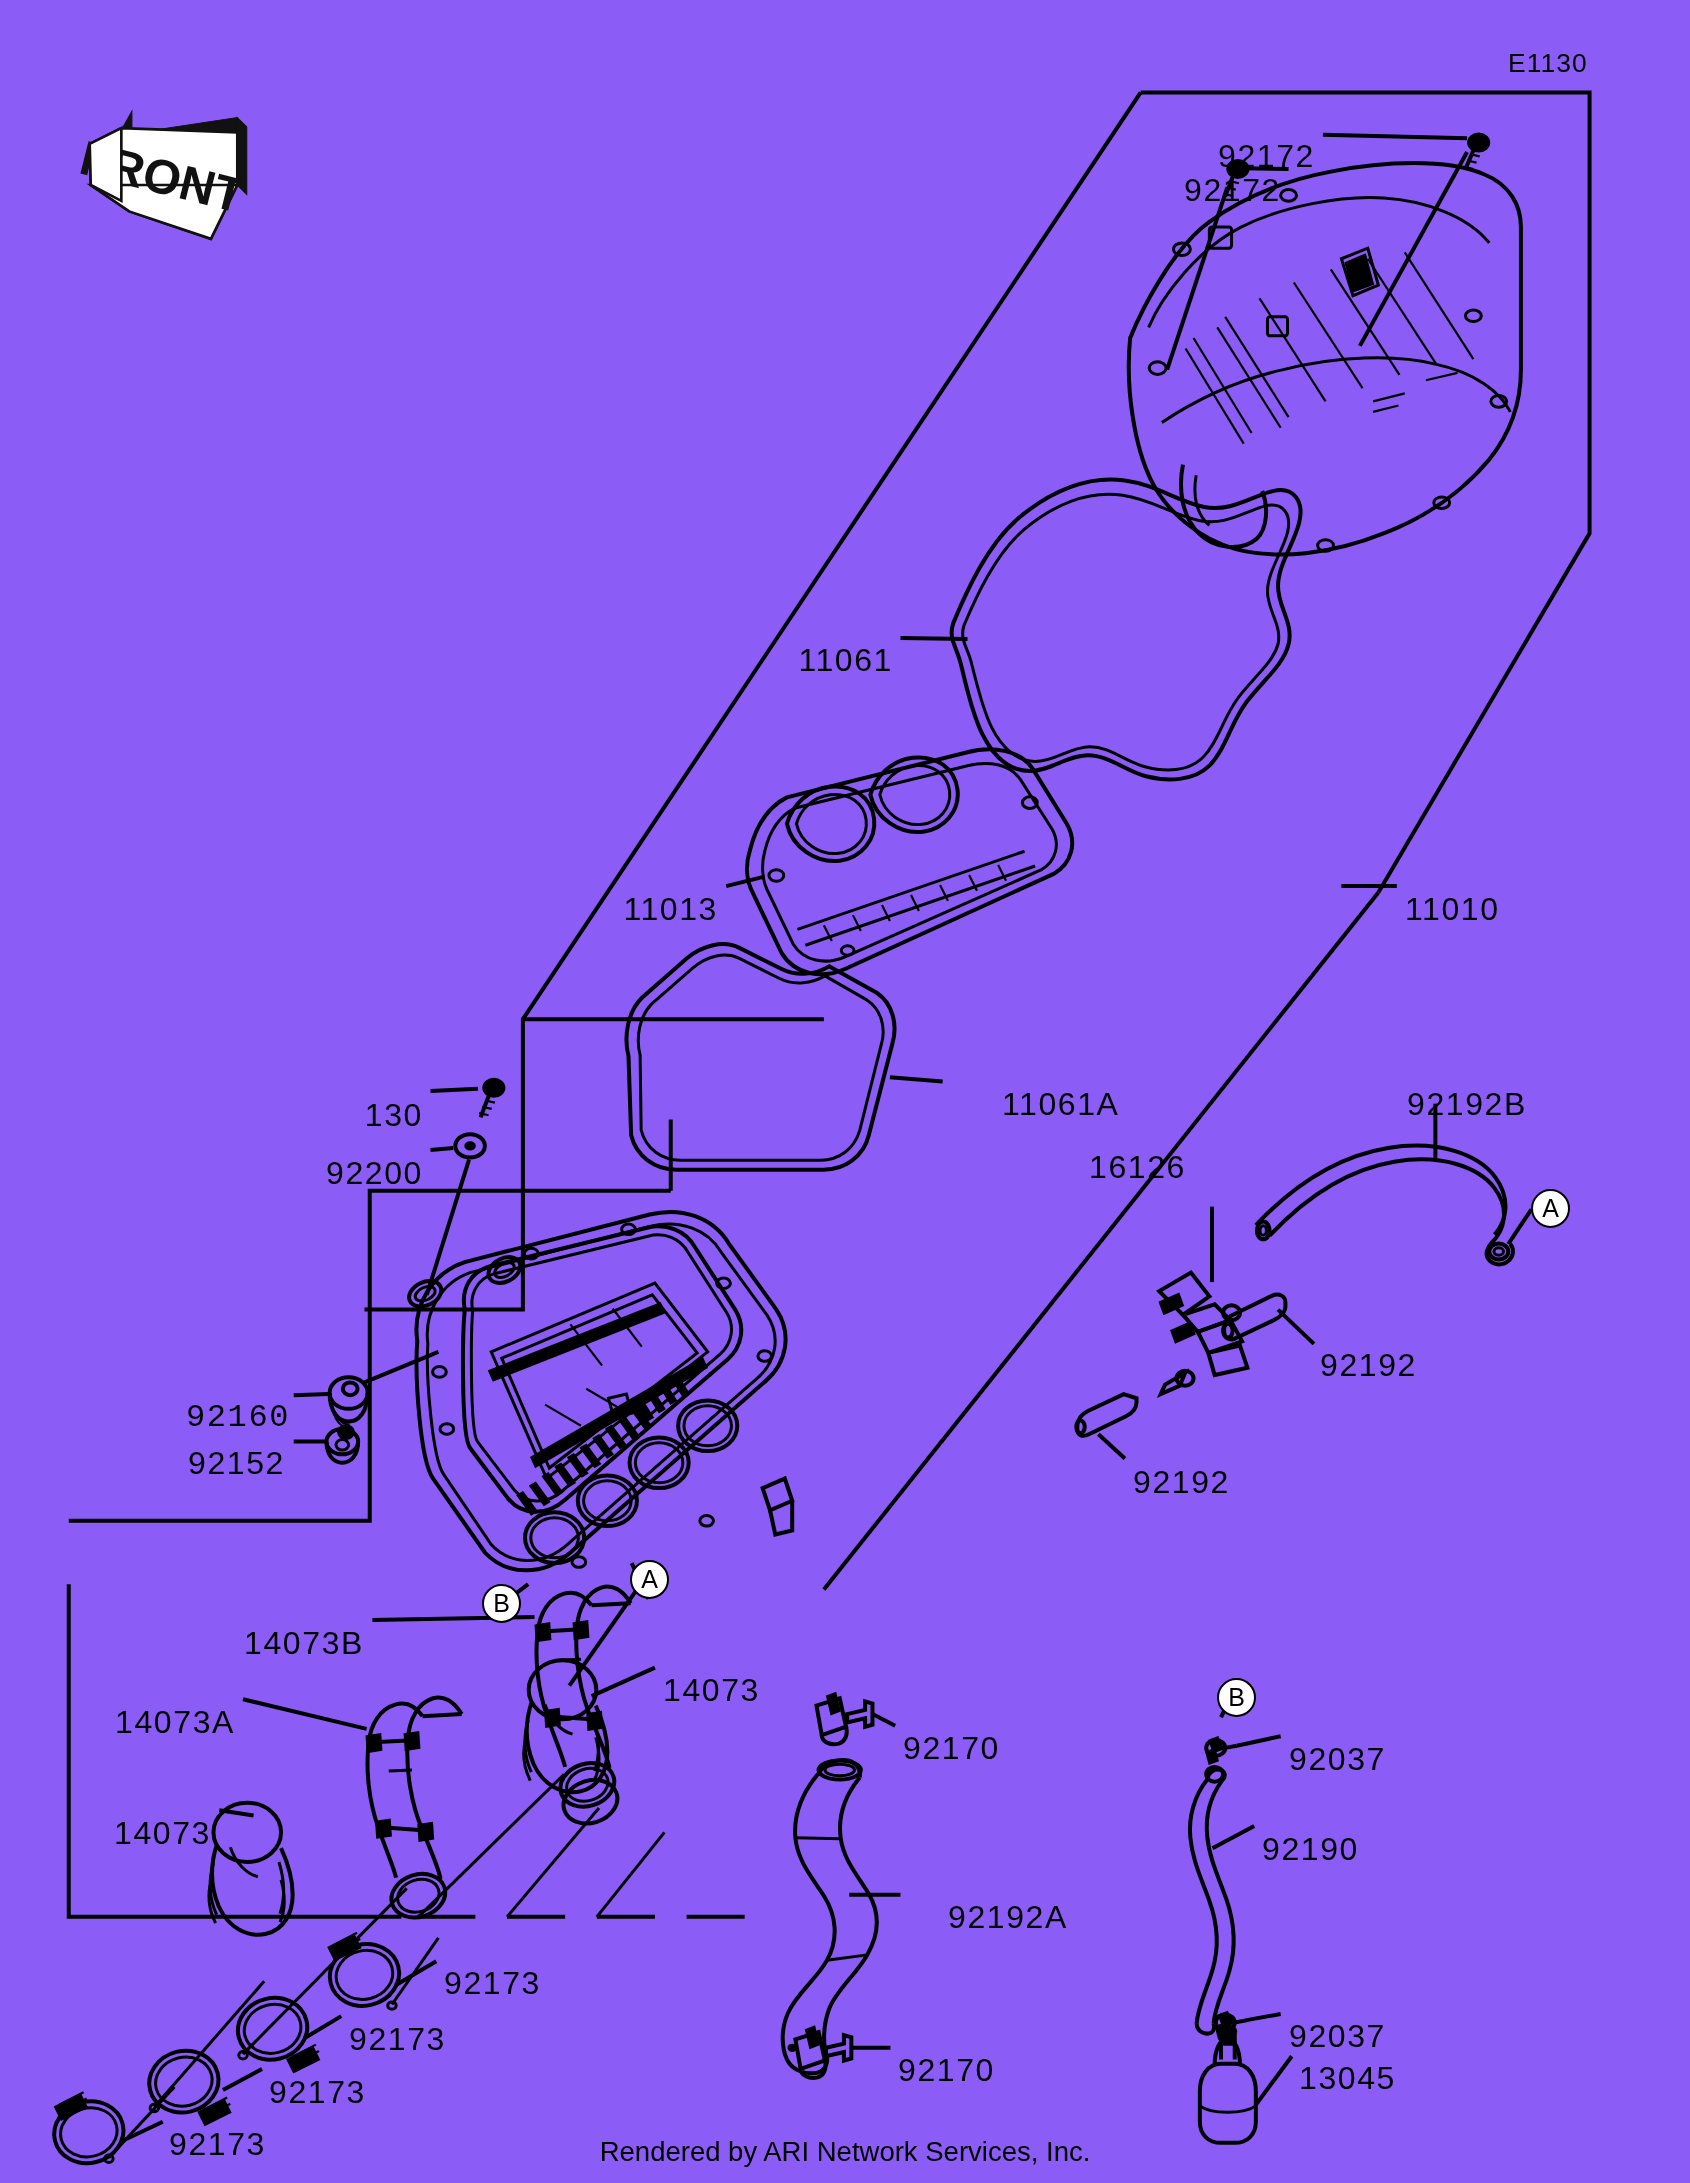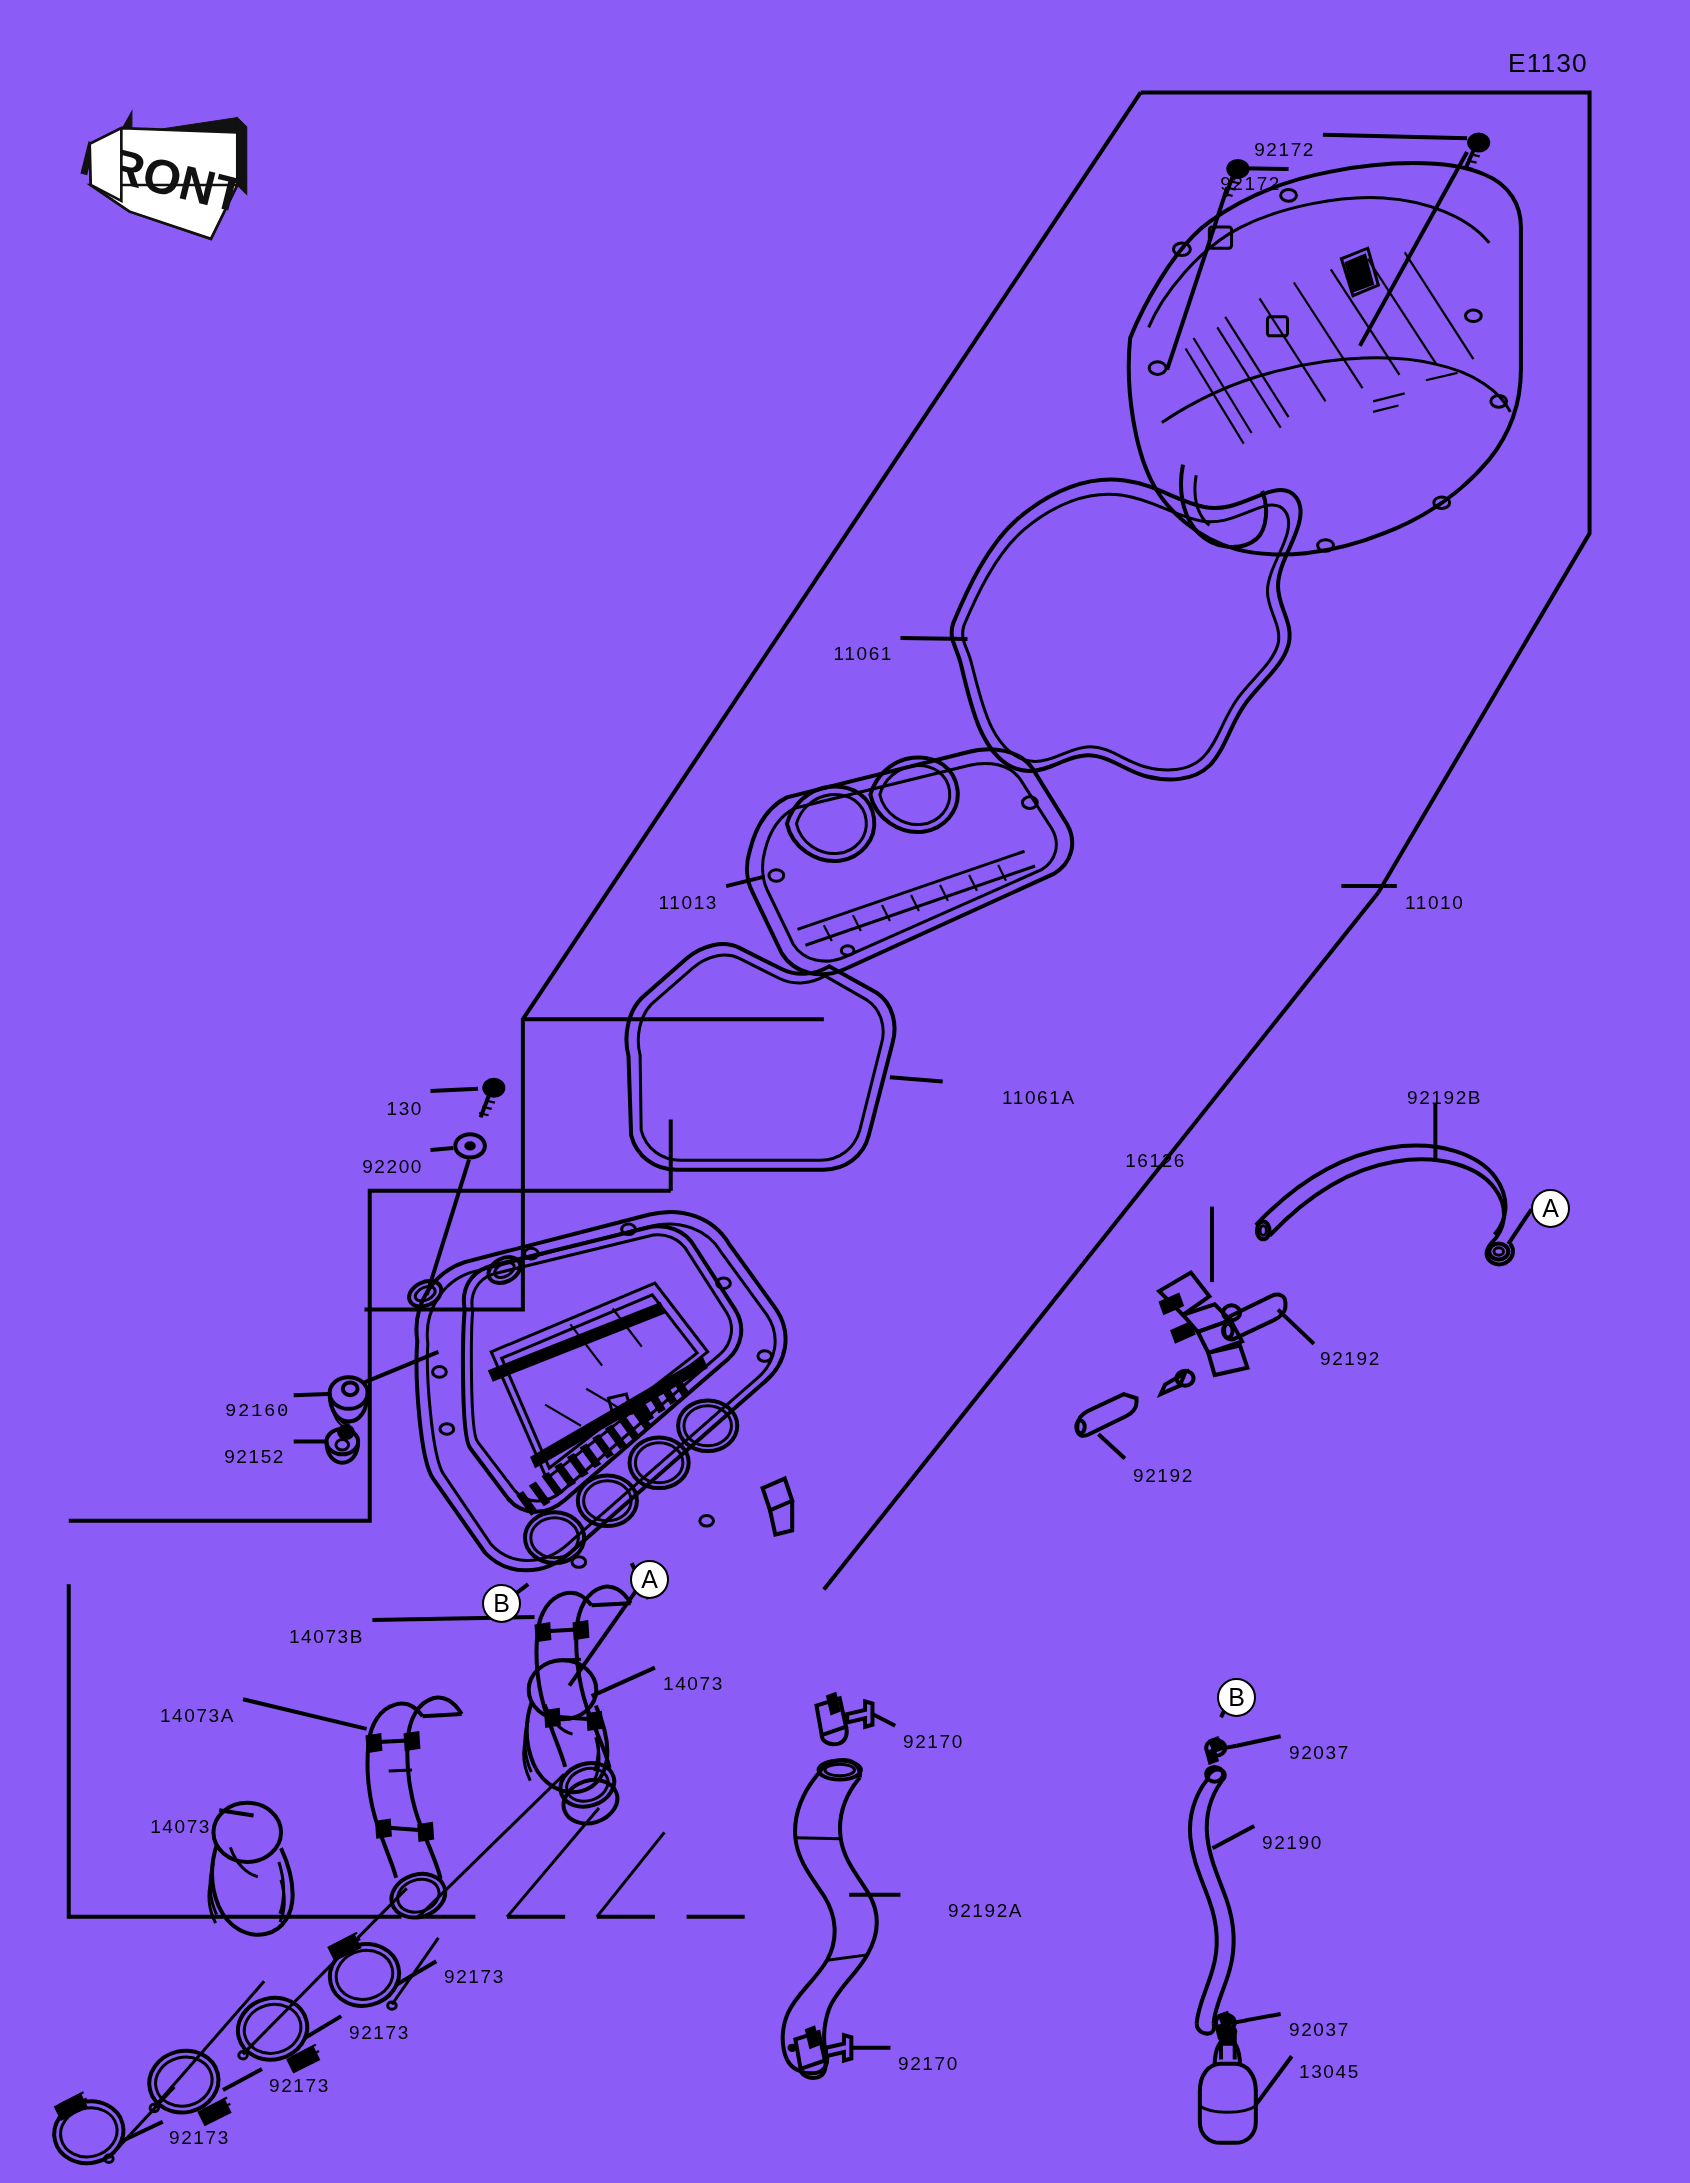--- a/index.html
+++ b/index.html
@@ -12,21 +12,21 @@
     position:relative;
     width:1690px;
     height:2183px;
     background:#8b5cf6;
     overflow:hidden;
   }
   
   .lbl{
     position:absolute;
     font-family:"Liberation Sans", sans-serif;
-    font-size:19px;
+    font-size:32px;
     letter-spacing:1.6px;
     color:#000;
     white-space:nowrap;
     line-height:1;
   }
   .lbl.r{transform:translateX(-100%);}   
   .pageid{
     position:absolute;
     font-size:26.4px;
     letter-spacing:1.1px;
@@ -641,15 +641,16 @@
       <div class="lbl" style="left: 948px; top: 1901px;">92192A</div>
       <div class="lbl" style="left: 444px; top: 1967px;">92173</div>
       <div class="lbl" style="left: 349px; top: 2023px;">92173</div>
       <div class="lbl" style="left: 1289px; top: 2020px;">92037</div>
       <div class="lbl" style="left: 269px; top: 2076px;">92173</div>
       <div class="lbl" style="left: 898px; top: 2054px;">92170</div>
       <div class="lbl" style="left: 1299px; top: 2062px;">13045</div>
       <div class="lbl" style="left: 169px; top: 2128px;">92173</div>
     </div>
 
+  <div class="footer" style="top:2136px;">Rendered by ARI Network Services, Inc.</div>
 
 </div>
 
 
 </body></html>

